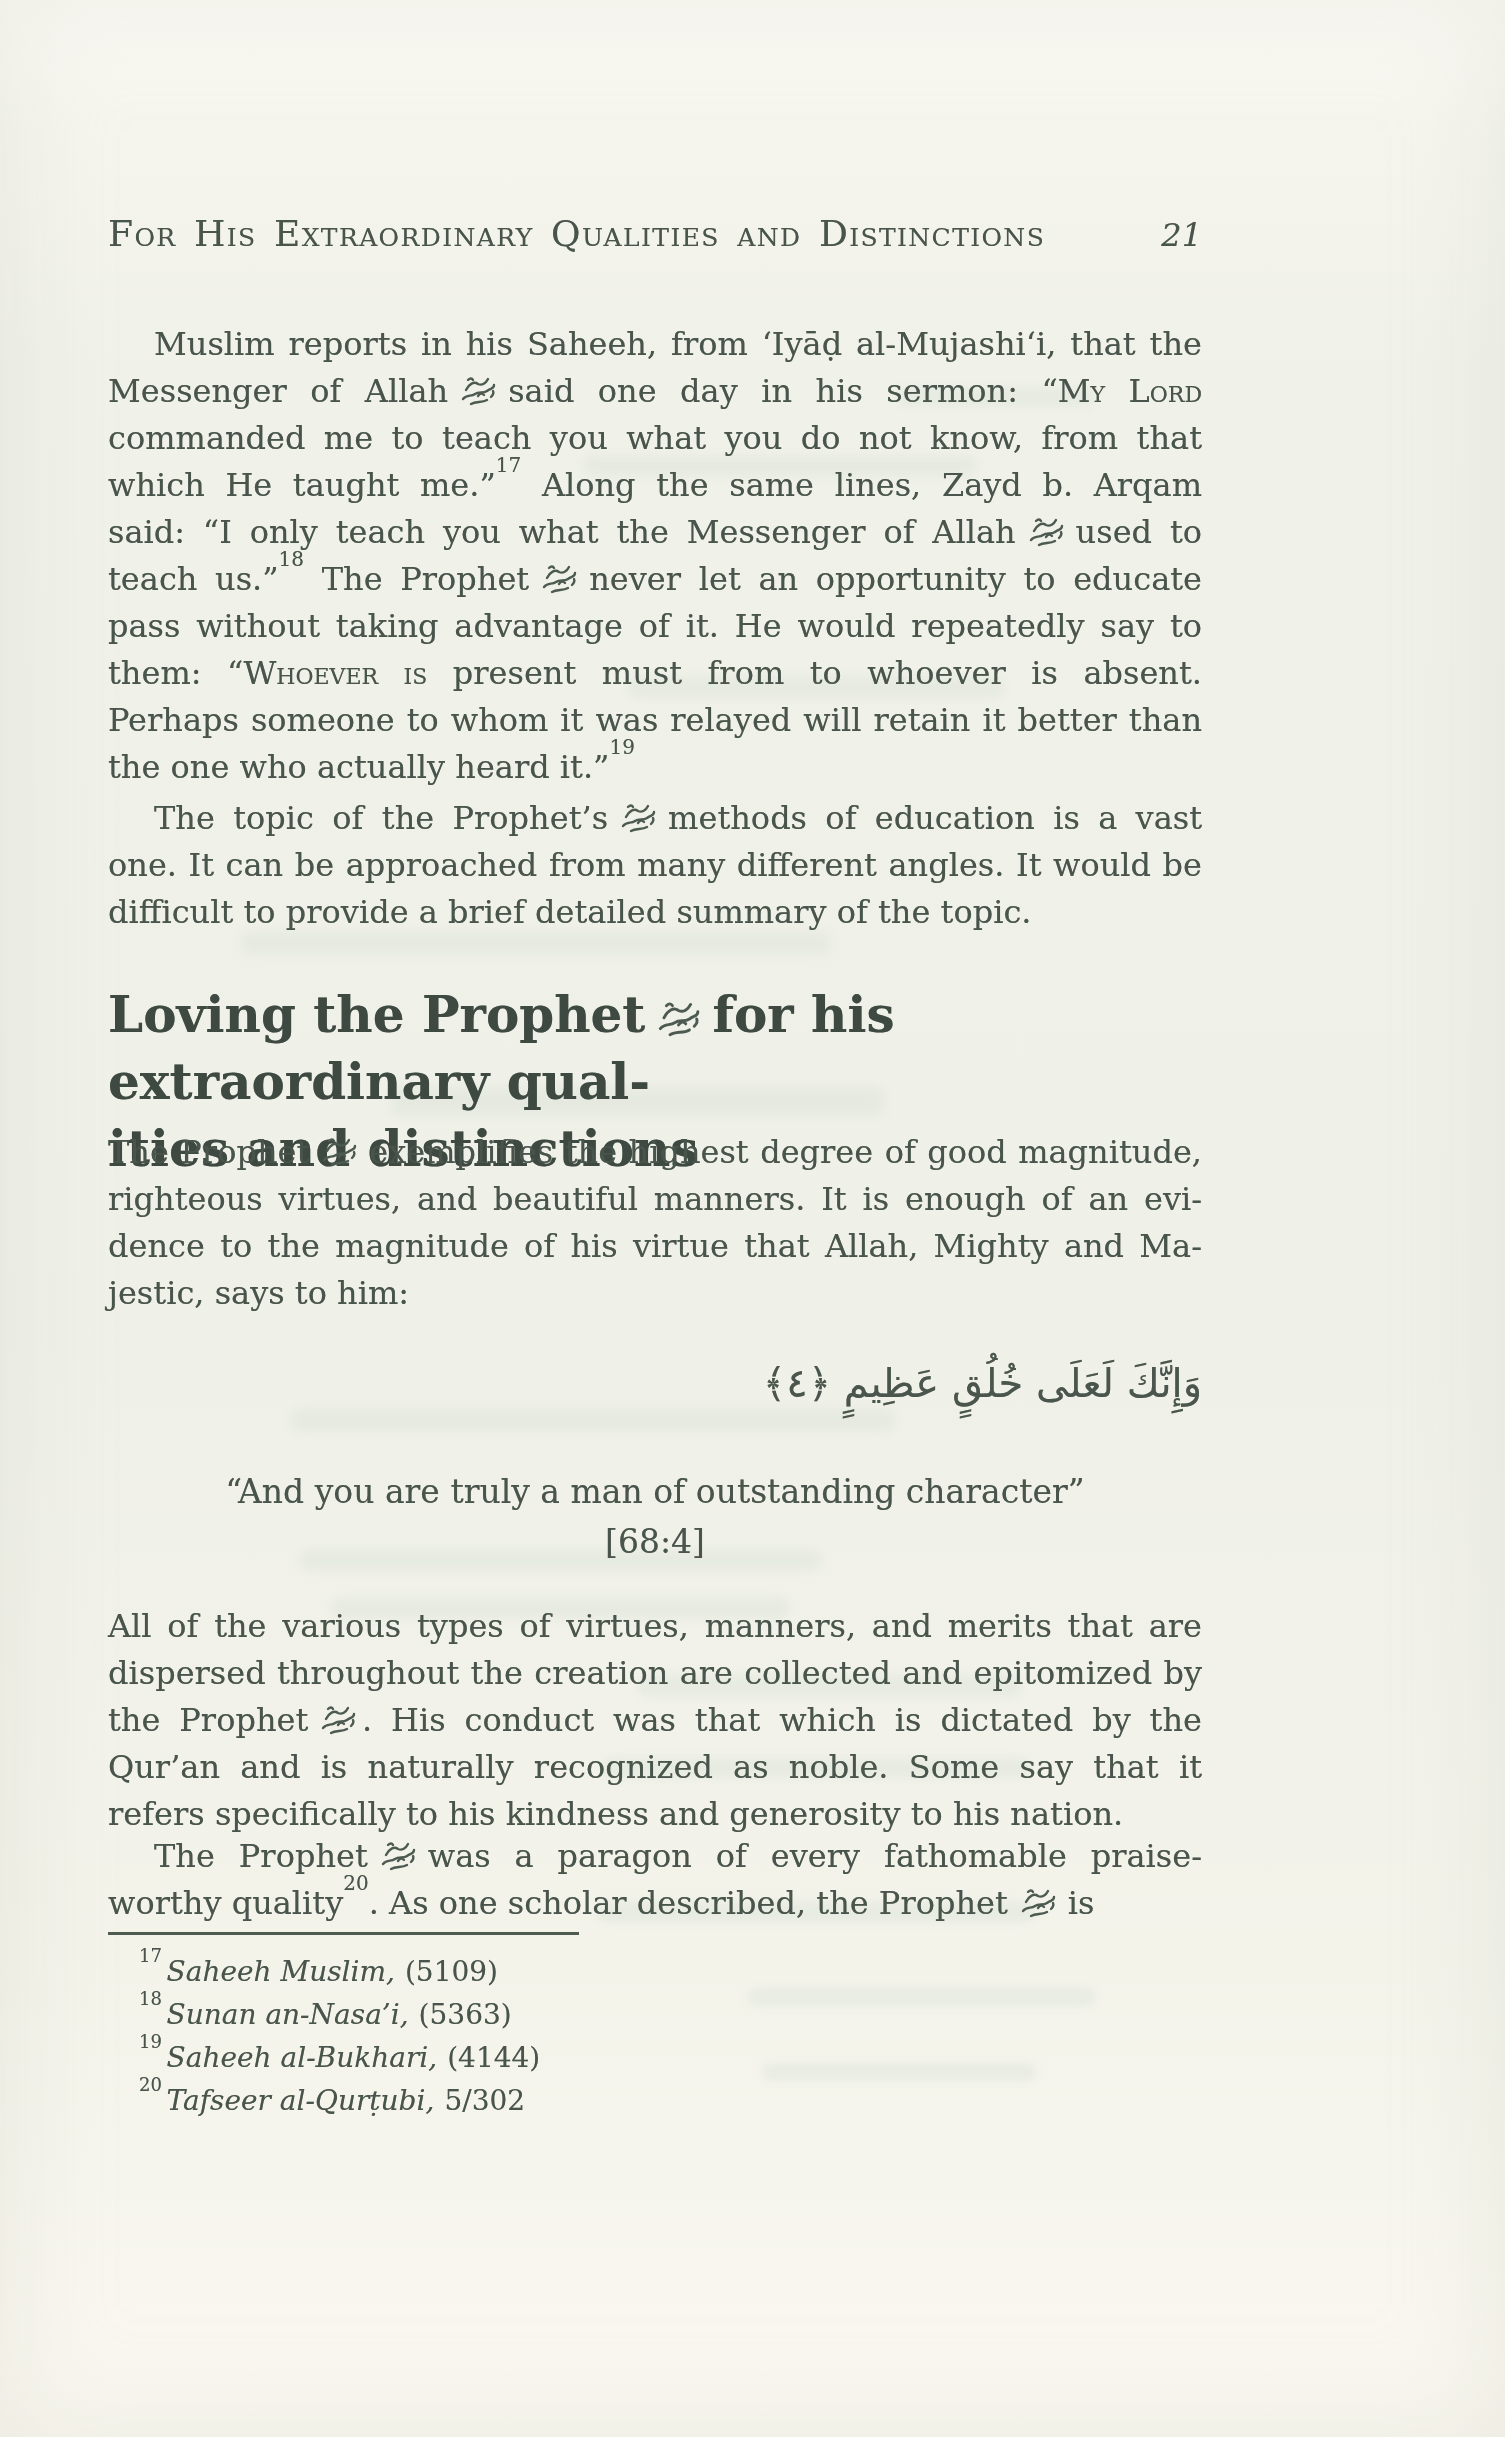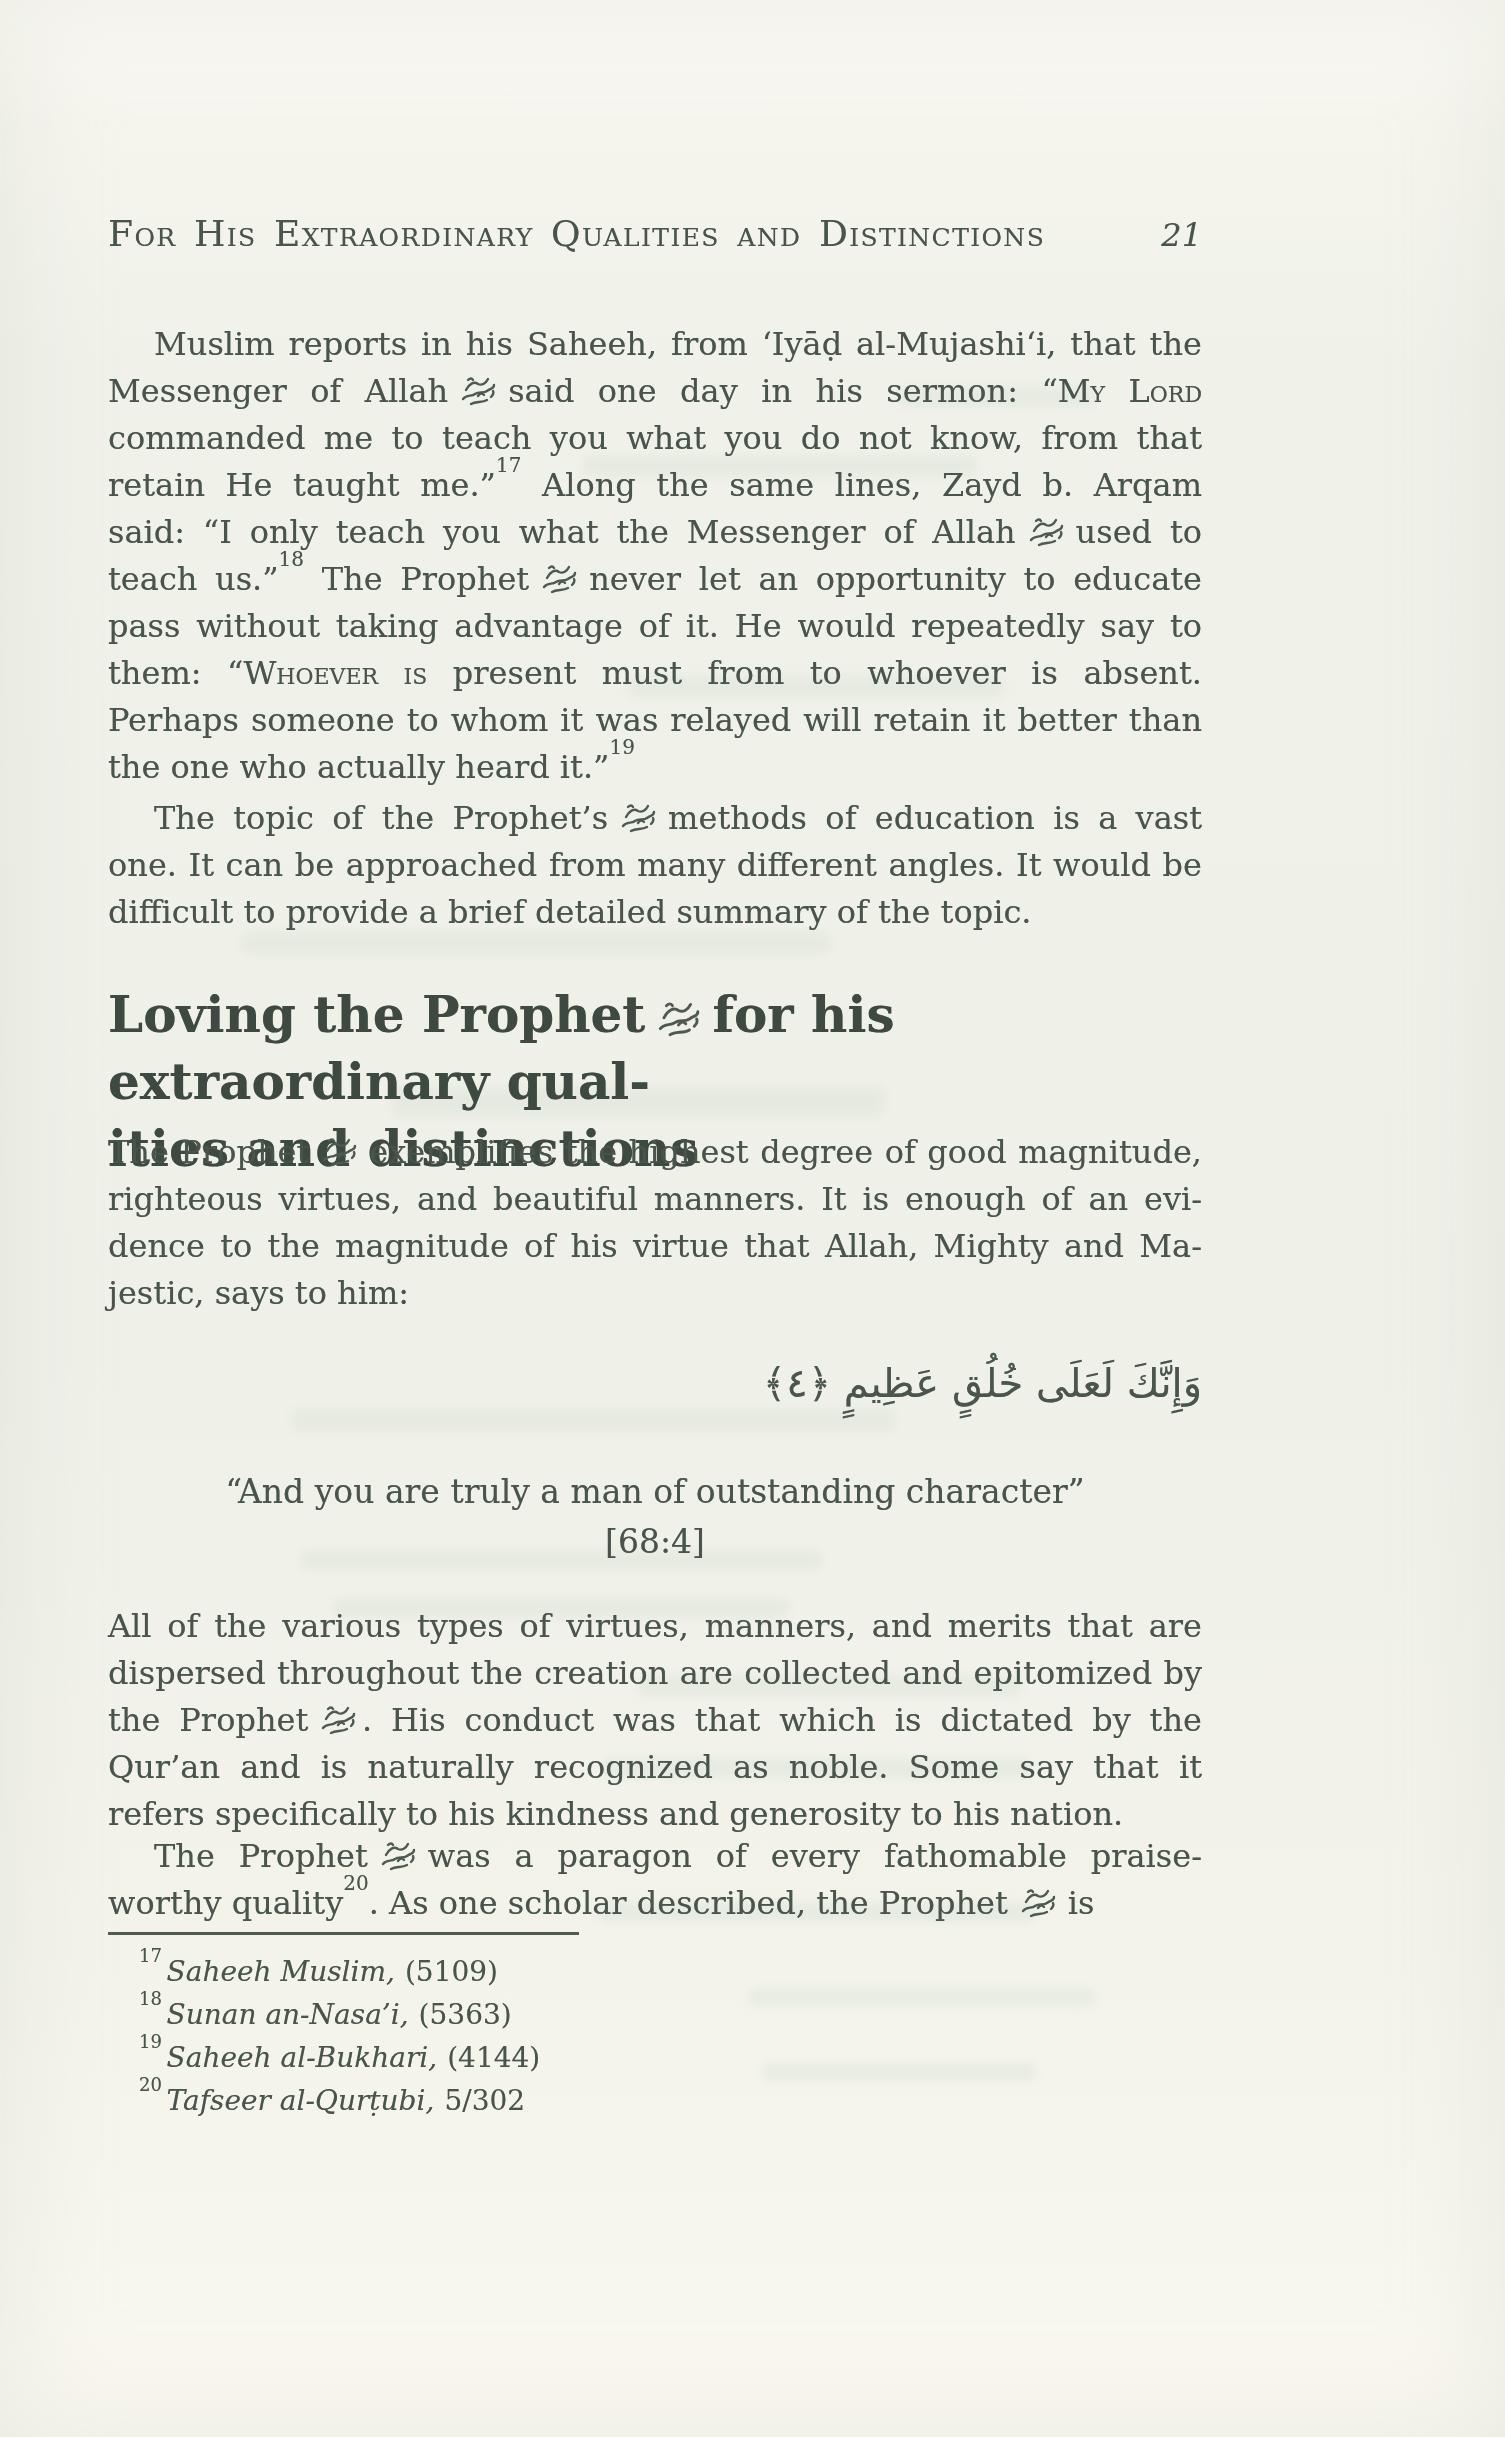--- a/index.html
+++ b/index.html
@@ -78,21 +78,21 @@
     <span class="rh-title">For His Extraordinary Qualities and Distinctions</span>
     <span class="rh-num">21</span>
   </div>
 
   <div class="block" style="top:321px">
     <div class="line indent"><span>Muslim reports in his Saheeh, from ‘Iyāḍ al-Mujashi‘i, that the</span></div>
     <div class="line"><span>Messenger of Allah</span><span class="saw"><svg viewBox="0 0 40 38">
             <use href="#sawg"></use>
           </svg></span><span>said one day in his sermon: “</span><span class="sc">My Lord</span></div>
     <div class="line"><span>commanded me to teach you what you do not know, from that</span></div>
-    <div class="line"><span>retain He taught me.”</span><sup>17</sup><span> Along the same lines, Zayd b. Arqam</span></div>
+    <div class="line"><span>which He taught me.”</span><sup>17</sup><span> Along the same lines, Zayd b. Arqam</span></div>
     <div class="line"><span>said: “I only teach you what the Messenger of Allah</span><span class="saw"><svg viewBox="0 0 40 38">
             <use href="#sawg"></use>
           </svg></span><span>used to</span></div>
     <div class="line"><span>teach us.”</span><sup>18</sup><span> The Prophet</span><span class="saw"><svg viewBox="0 0 40 38">
             <use href="#sawg"></use>
           </svg></span><span>never let an opportunity to educate</span></div>
     <div class="line"><span>pass without taking advantage of it. He would repeatedly say to</span></div>
     <div class="line"><span>them: “</span><span class="sc">Whoever is</span><span> present must from to whoever is absent.</span></div>
     <div class="line"><span>Perhaps someone to whom it was relayed will retain it better than</span></div>
     <div class="line last"><span>the one who actually heard it.”</span><sup>19</sup></div>

